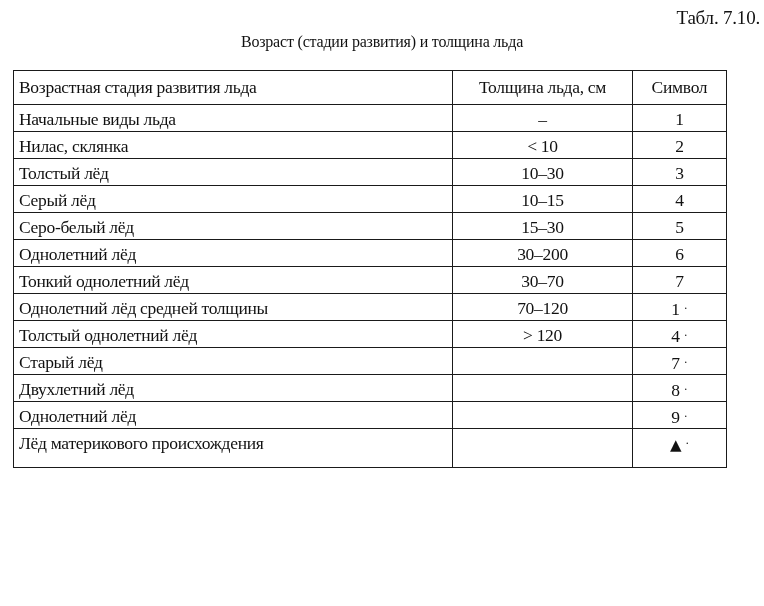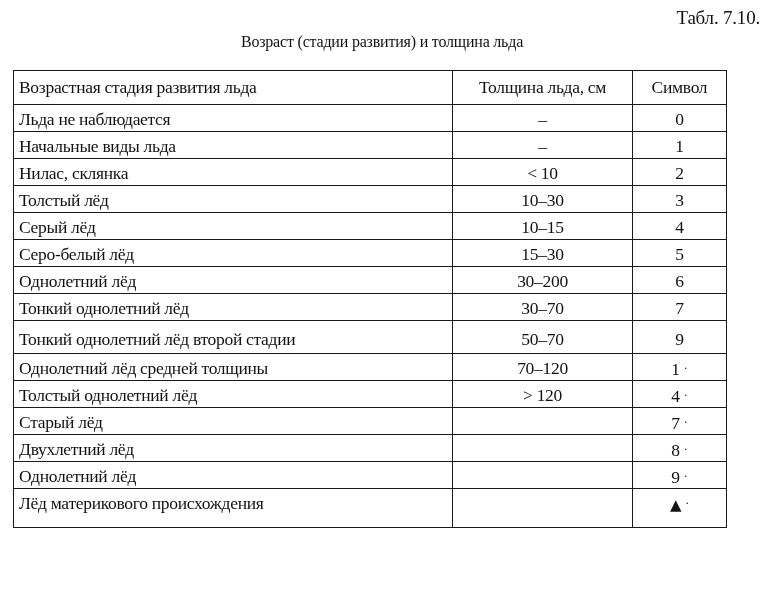--- a/index.html
+++ b/index.html
@@ -49,25 +49,20 @@
   </colgroup>
   <thead>
     <tr>
       <th>Возрастная стадия развития льда</th>
       <th class="c">Толщина льда, см</th>
       <th class="c">Символ</th>
     </tr>
   </thead>
   <tbody>
     <tr>
-      <td>Льда не наблюдается</td>
-      <td class="c">–</td>
-      <td class="c"><span>0</span></td>
-    </tr>
-    <tr>
       <td>Начальные виды льда</td>
       <td class="c">–</td>
       <td class="c"><span>1</span></td>
     </tr>
     <tr>
       <td>Нилас, склянка</td>
       <td class="c">&lt; 10</td>
       <td class="c"><span>2</span></td>
     </tr>
     <tr>
@@ -87,25 +82,20 @@
     </tr>
     <tr>
       <td>Однолетний лёд</td>
       <td class="c">30–200</td>
       <td class="c"><span>6</span></td>
     </tr>
     <tr>
       <td>Тонкий однолетний лёд</td>
       <td class="c">30–70</td>
       <td class="c"><span>7</span></td>
-    </tr>
-    <tr style="height:33px">
-      <td style="padding-top:7px;height:25px">Тонкий однолетний лёд второй стадии</td>
-      <td class="c" style="padding-top:7px;height:25px">50–70</td>
-      <td class="c" style="padding-top:7px;height:25px"><span>9</span></td>
     </tr>
     <tr>
       <td>Однолетний лёд средней толщины</td>
       <td class="c">70–120</td>
       <td class="c"><span>1</span><span class="dot">·</span></td>
     </tr>
     <tr>
       <td>Толстый однолетний лёд</td>
       <td class="c">&gt; 120</td>
       <td class="c"><span>4</span><span class="dot">·</span></td>

